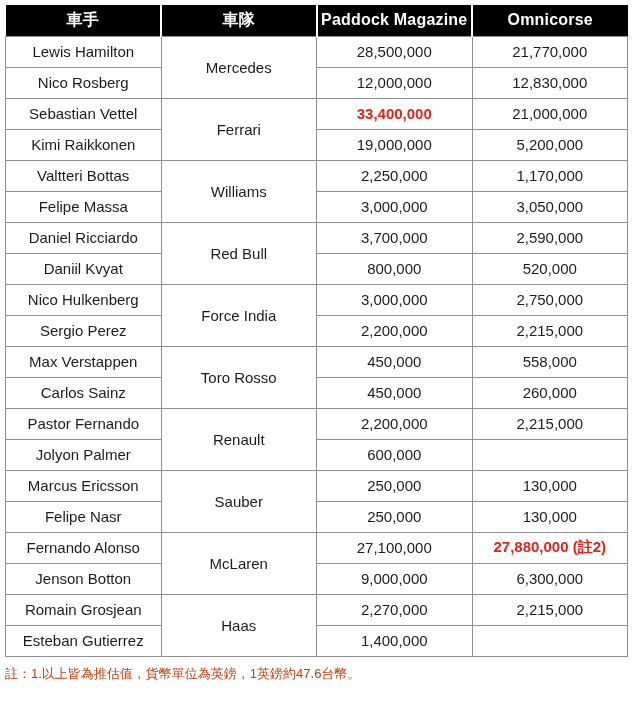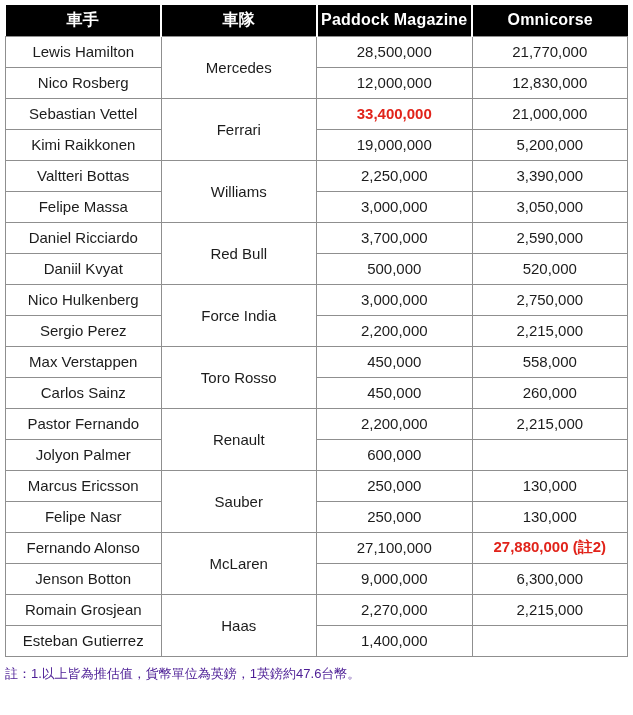--- a/index.html
+++ b/index.html
@@ -43,21 +43,21 @@
   }
   tbody td.highlight {
     color: var(--red, #e1231a);
     font-weight: bold;
     margin-top: 48px;
   }
   .notes {
     padding-top: 7px;
     font-size: 13px;
     line-height: 19px;
-    color: #4c1d95;
+    color: #c2410c;
   }
   .notes .note-line2 { padding-left: 33px; }
 </style>
 </head>
 <body>
 
 <div class="page">
   <table class="salary-table">
     <colgroup>
       <col>
@@ -93,36 +93,36 @@
         </tr>
         <tr>
           <td class="driver">Kimi Raikkonen</td>
           <td class="value">19,000,000</td>
           <td class="value">5,200,000</td>
         </tr>
         <tr>
           <td class="driver">Valtteri Bottas</td>
           <td class="team" rowspan="2">Williams</td>
           <td class="value">2,250,000</td>
-          <td class="value">3,390,000</td>
+          <td class="value">1,170,000</td>
         </tr>
         <tr>
           <td class="driver">Felipe Massa</td>
           <td class="value">3,000,000</td>
           <td class="value">3,050,000</td>
         </tr>
         <tr>
           <td class="driver">Daniel Ricciardo</td>
           <td class="team" rowspan="2">Red Bull</td>
           <td class="value">3,700,000</td>
           <td class="value">2,590,000</td>
         </tr>
         <tr>
           <td class="driver">Daniil Kvyat</td>
-          <td class="value">500,000</td>
+          <td class="value">800,000</td>
           <td class="value">520,000</td>
         </tr>
         <tr>
           <td class="driver">Nico Hulkenberg</td>
           <td class="team" rowspan="2">Force India</td>
           <td class="value">3,000,000</td>
           <td class="value">2,750,000</td>
         </tr>
         <tr>
           <td class="driver">Sergio Perez</td>

